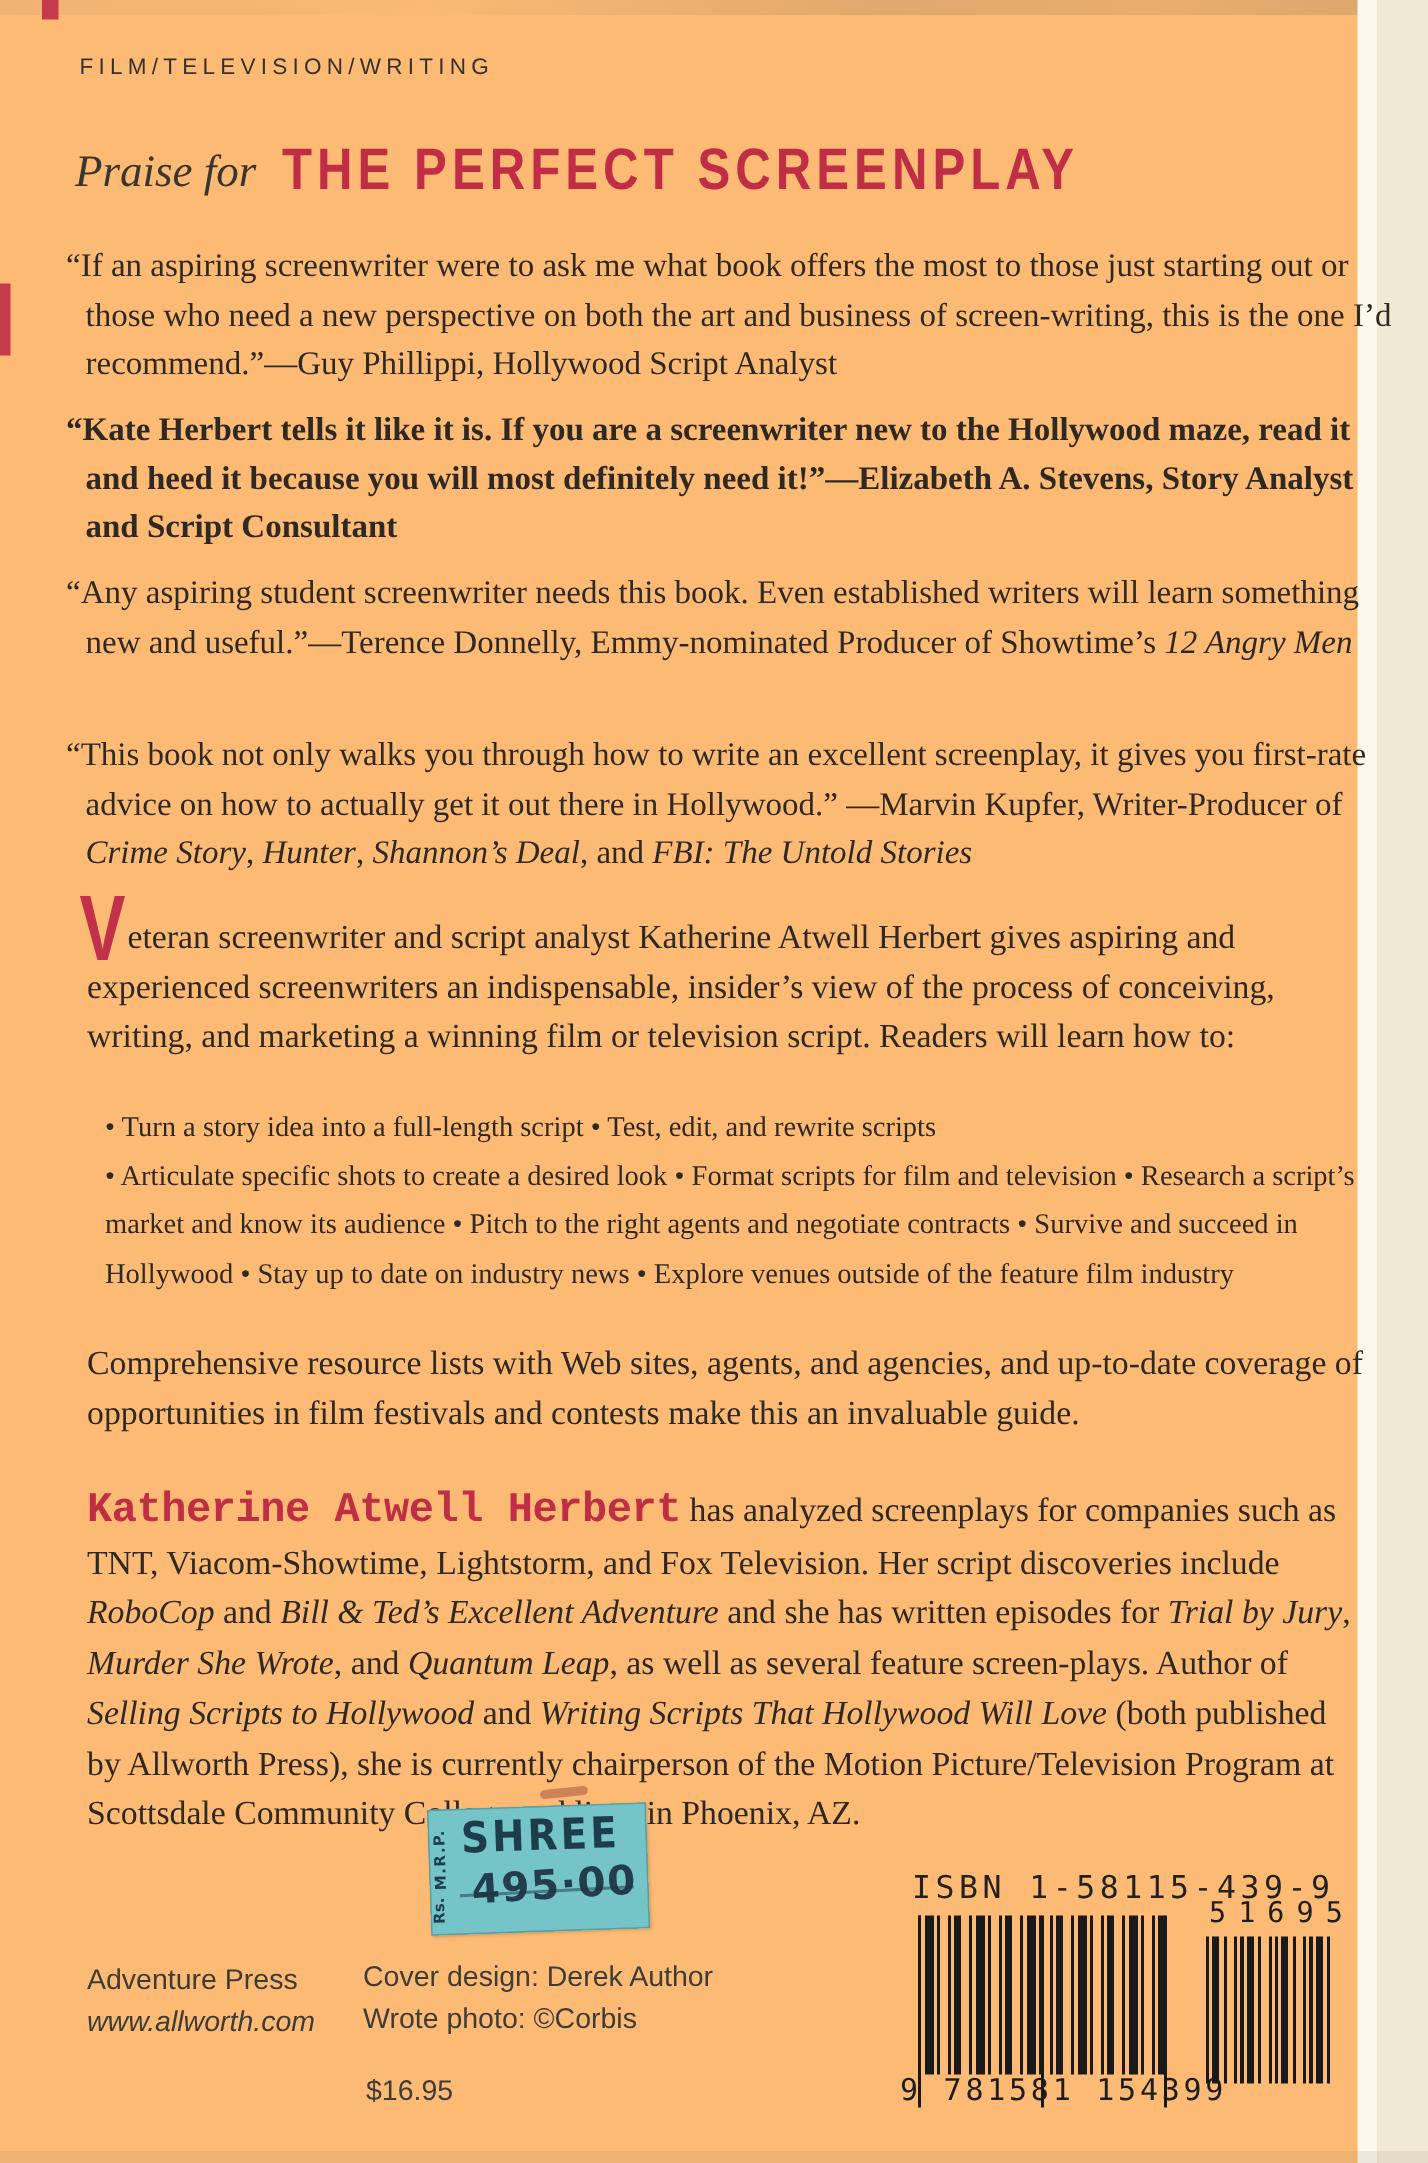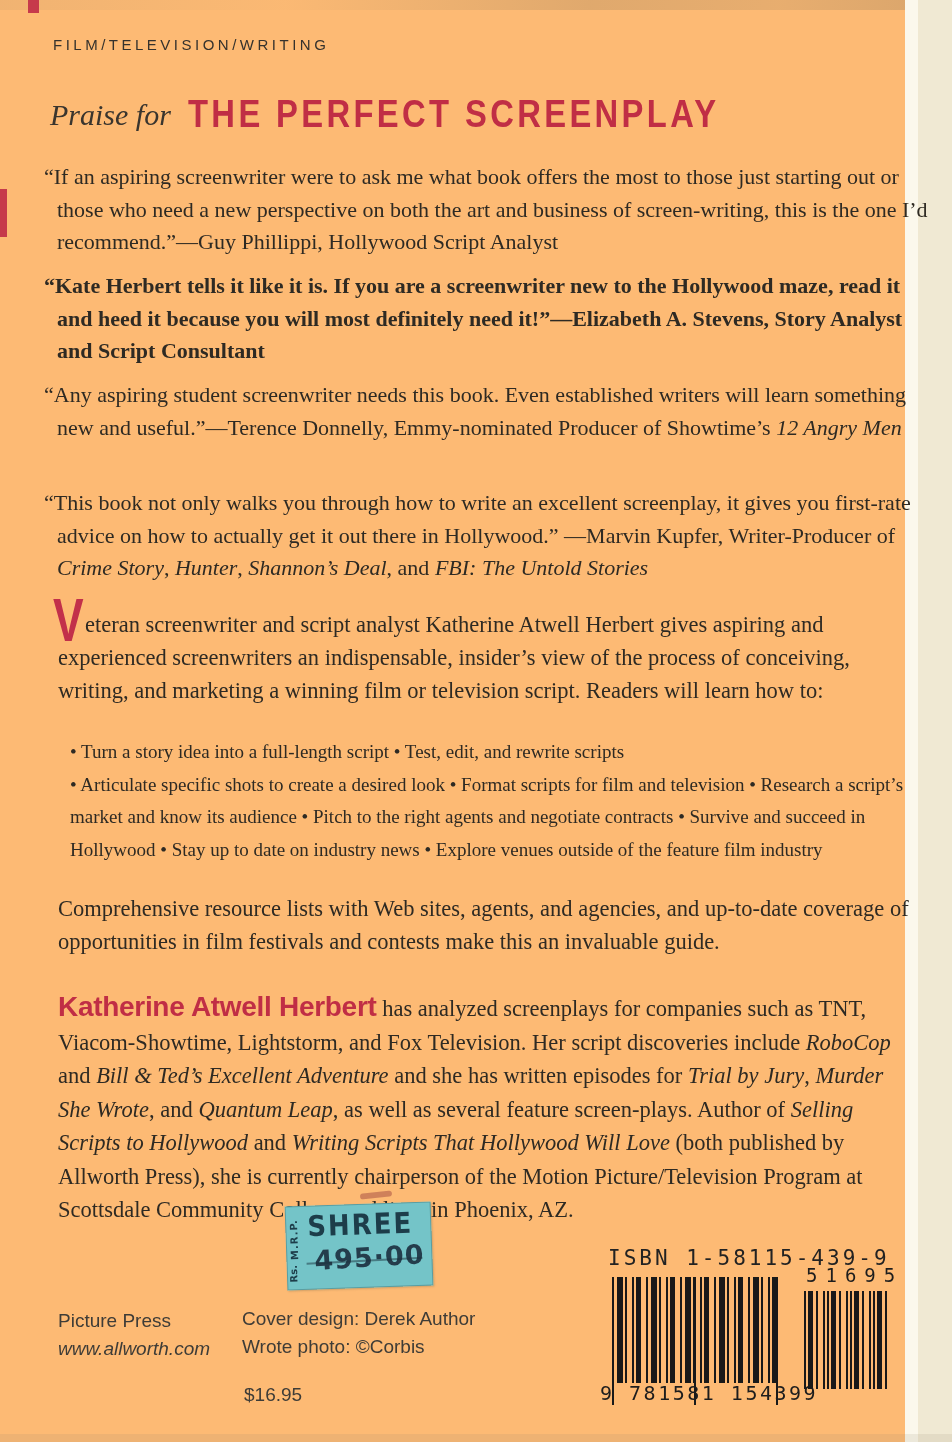--- a/index.html
+++ b/index.html
@@ -30,21 +30,21 @@
   .q1{top:161px;} .q2{top:270px;font-weight:bold;} .q3{top:379px;} .q4{top:487px;}
   .it{font-style:italic;}
 
   .desc{left:58px;top:608px;width:854px;font-size:22.5px;line-height:33px;margin:0;text-indent:27px;}
   .dropcap{left:53px;top:596px;font-family:"Liberation Sans",sans-serif;font-weight:700;
     font-size:62px;line-height:47px;color:#c2304a;transform:scaleX(.74);transform-origin:left top;}
   .bullets{left:58px;top:724px;width:856px;font-size:19px;line-height:32.5px;margin:12px;}
   .closing{left:58px;top:893px;width:856px;font-size:22.5px;line-height:32.5px;margin:0;}
 
   .bio{left:58px;top:990px;width:854px;font-size:22.5px;line-height:33.5px;margin:0;}
-  .author-name{font-family:Liberation Sans, sans-serif;font-weight:700;
+  .author-name{font-family:Liberation Mono, monospace;font-weight:700;
     font-size:28px;letter-spacing:-.3px;color:#c02e45;}
 
   
   .sticker{left:286px;top:1204px;width:146px;height:84px;background:#74c4c8;
     transform:rotate(-2deg);box-shadow:0 0 0 1px rgba(60,110,115,.45) inset, 1px 1px 2px rgba(80,80,60,.25);
     font-family:"DejaVu Sans",sans-serif;color:#1d3d4a;z-index:5;}
   .sticker-brand{position:absolute;left:22px;top:4px;font-weight:700;font-size:26px;
     letter-spacing:2px;transform:scale(1.0,1.1);transform-origin:left top;}
   .sticker-price{position:absolute;left:28px;top:38px;font-weight:700;font-size:27px;
     letter-spacing:1px;transform:rotate(-1.5deg);color:#243d4c;}
@@ -125,19 +125,19 @@
 
   <div class="abs isbn-label">ISBN 1-58115-439-9</div>
   <div class="abs bars-main"></div>
   <div class="abs guard g1"></div>
   <div class="abs guard g2"></div>
   <div class="abs guard g3"></div>
   <div class="abs ean-digits">9 781581 154399</div>
   <div class="abs supp-digits">51695</div>
   <div class="abs bars-supp"></div>
 
-  <div class="abs foot publisher">Picture Press</div>
+  <div class="abs foot publisher">Adventure Press</div>
   <div class="abs foot website">www.allworth.com</div>
   <div class="abs foot cover-design">Cover design: Derek Author</div>
   <div class="abs foot cover-photo">Wrote photo: ©Corbis</div>
   <div class="abs foot price-usd">$16.95</div>
 
 </div>
 
 </body></html>

